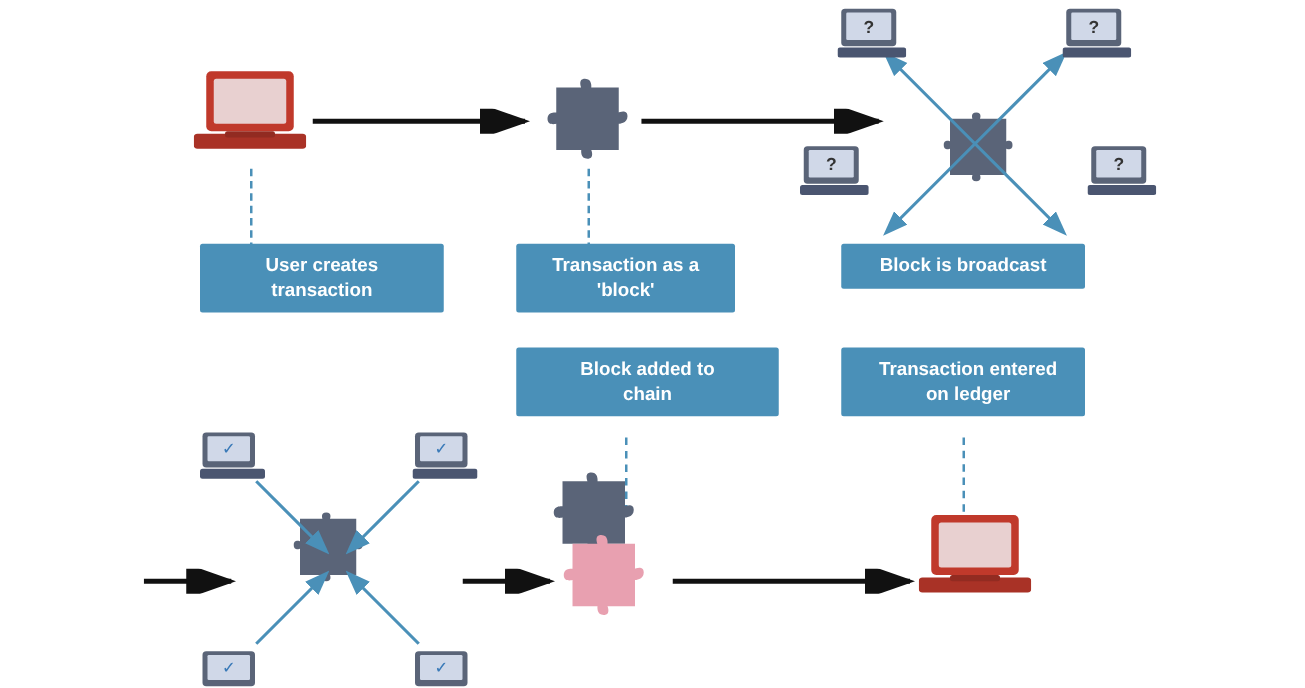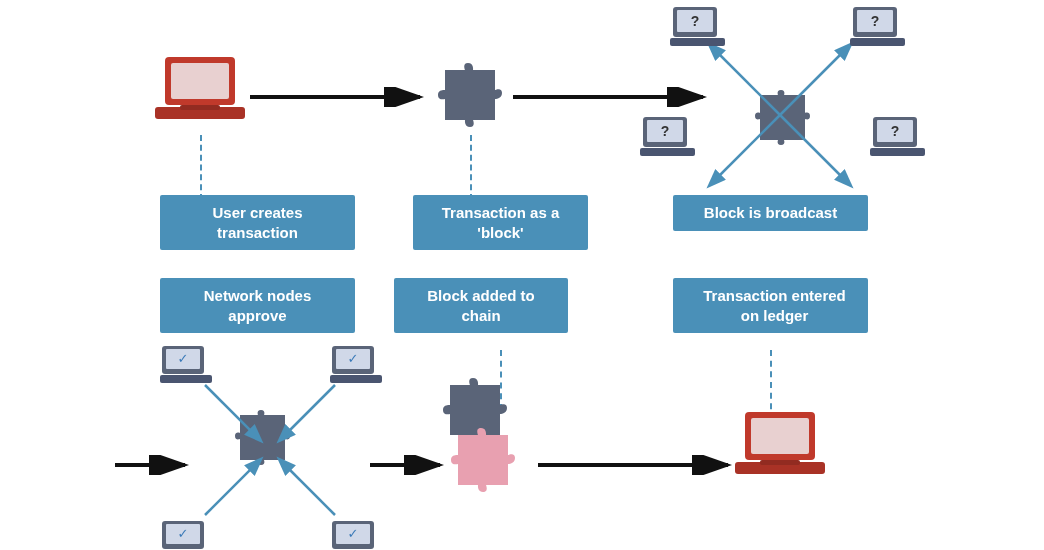--- a/index.html
+++ b/index.html
@@ -131,25 +131,22 @@
   </div>
 
   <div class="label-box" style="left:673px; top:195px; width:195px;">
     <span>Block is broadcast</span>
   </div>
 
   <div class="label-box" style="left:413px; top:195px; width:175px;">
     <span>Transaction as a<br>'block'</span>
   </div>
 
-  <div class="label-box" style="left:160px; top:278px; width:195px;">
-    <span>Network nodes<br>approve</span>
-  </div>
-
-  <div class="label-box" style="left:394px; top:278px; width:174px;">
+
+  <div class="label-box" style="left:413px; top:278px; width:210px;">
     <span>Block added to<br>chain</span>
   </div>
 
   <div class="label-box" style="left:673px; top:278px; width:195px;padding-left:20px;">
     <span>Transaction entered<br>on ledger</span>
   </div>
 
   <div class="dashed-vert" style="left:200px; top:135px; height:65px;"></div>
 
   <div class="dashed-vert" style="left:470px; top:135px; height:65px;"></div>

